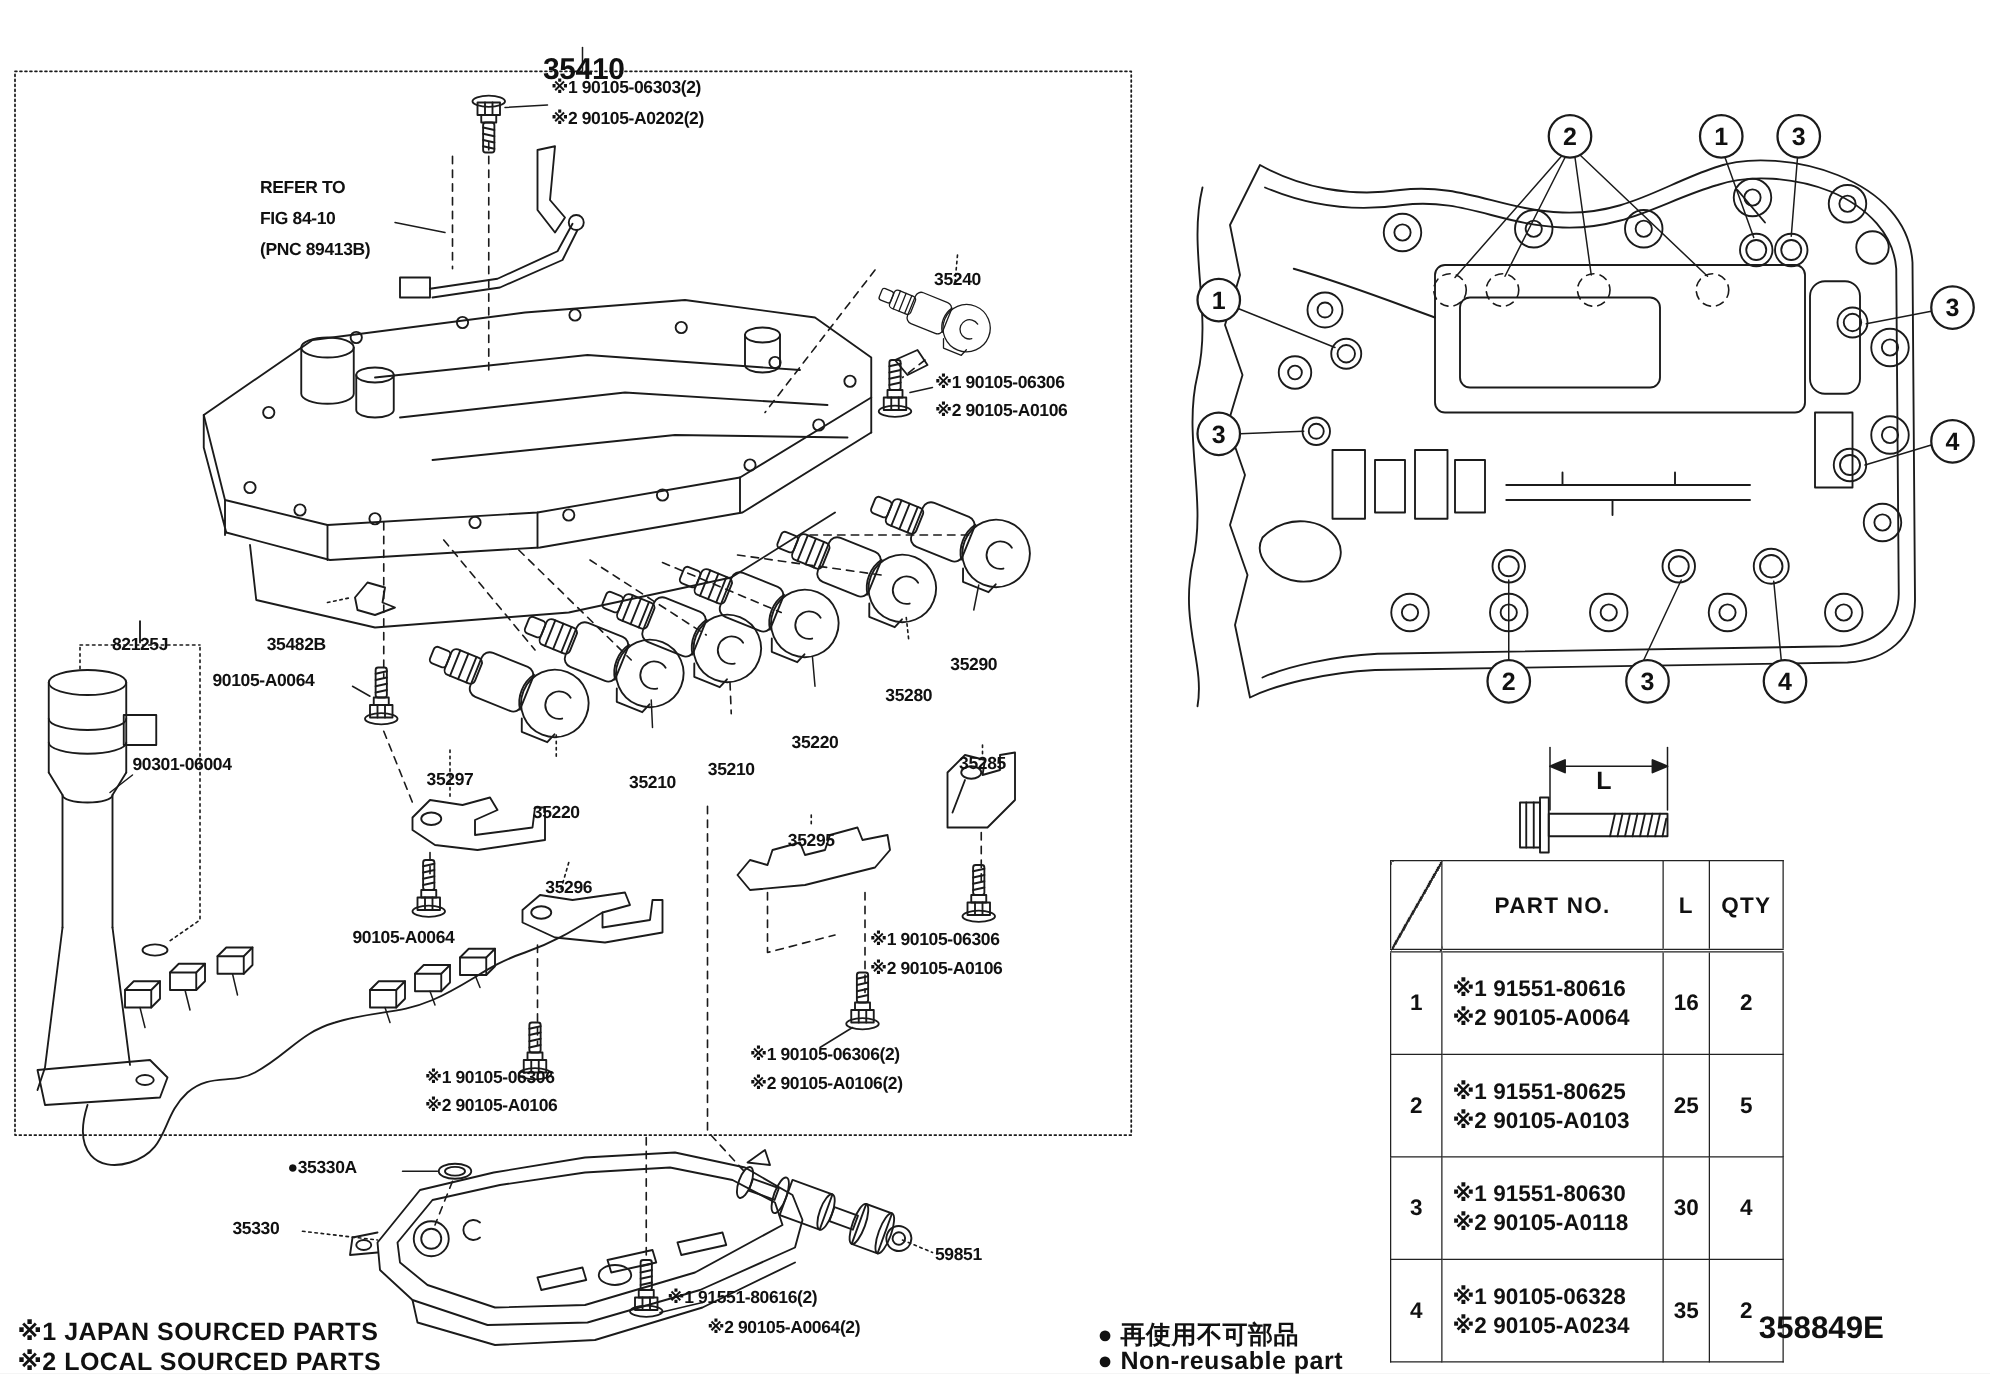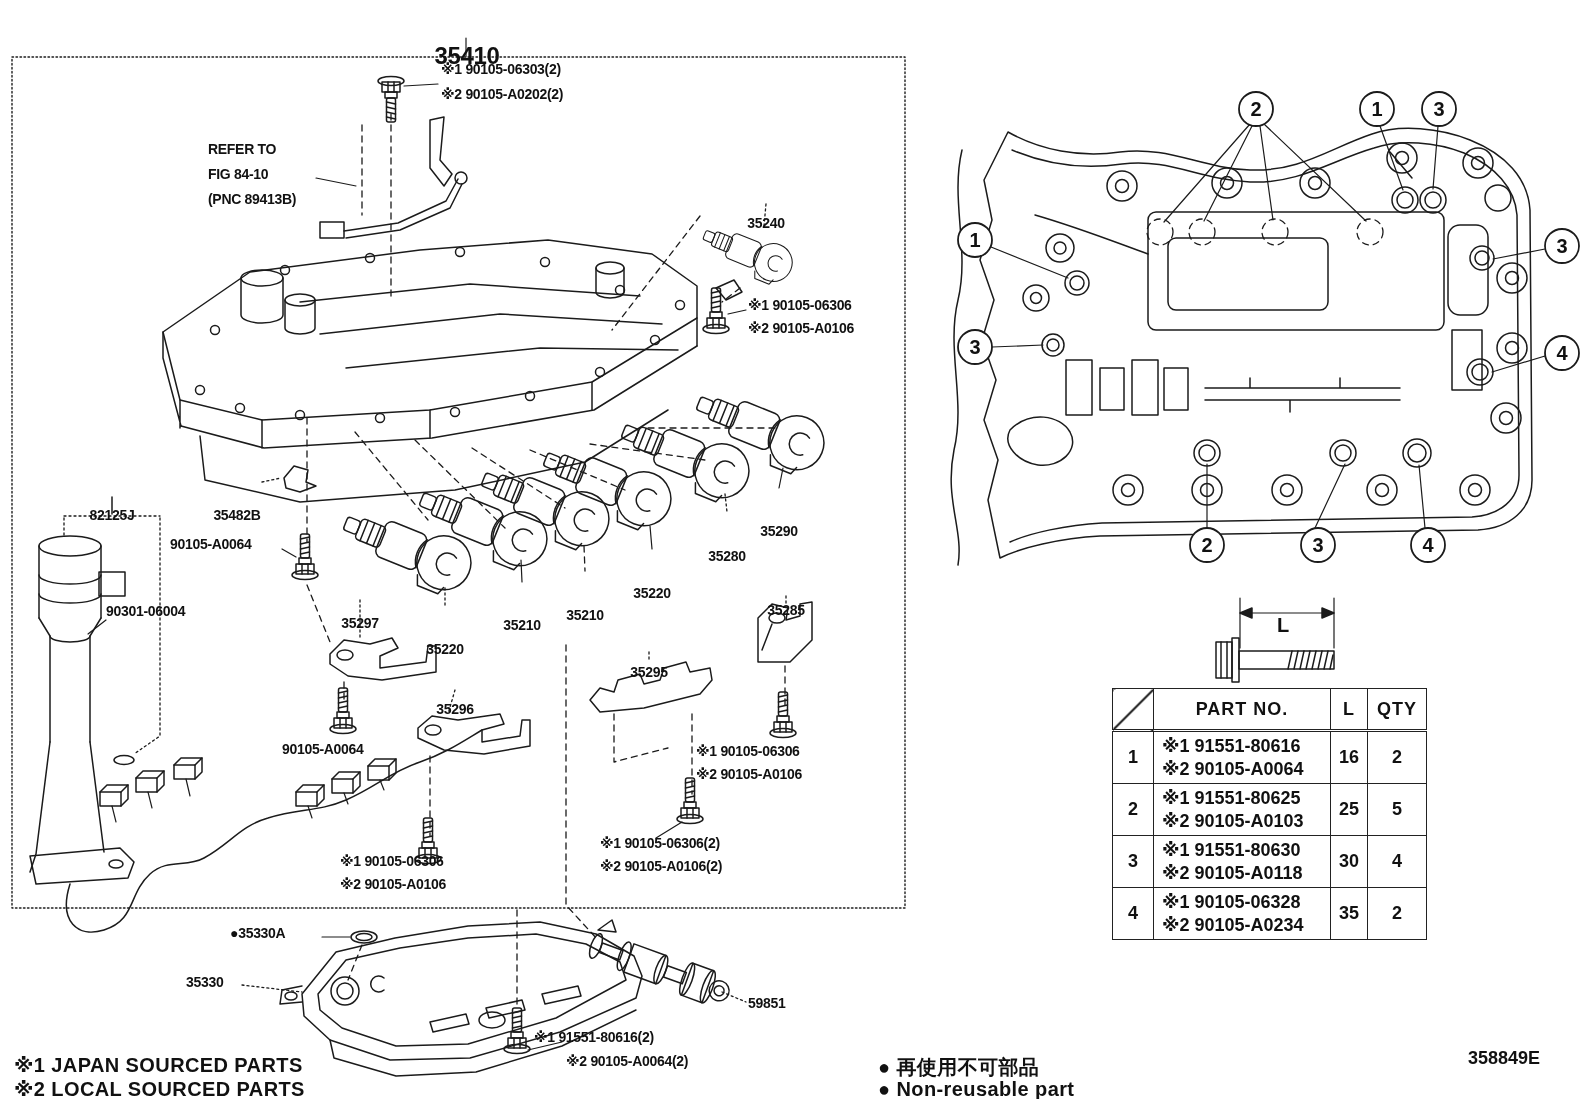--- a/index.html
+++ b/index.html
@@ -14,23 +14,23 @@
   .dot{stroke-dasharray:2 3;stroke-width:1.3;}
   .fine{stroke-dasharray:1.5 2.5;stroke-width:1.4;}
   .callout circle{fill:#fff;stroke:#1b1b1b;stroke-width:1.8;}
   .callout text{stroke:none;fill:#111;font:700 20px "Liberation Sans","DejaVu Sans",sans-serif;text-anchor:middle;}
   .lbl{position:absolute;font-weight:700;font-size:14px;letter-spacing:-0.3px;white-space:nowrap;line-height:1.05;}
   .ctr{transform:translateX(-50%);margin-top:35px;}
   .big{font-size:24px;}
   .heading{position:absolute;left:930px;top:54px;font-weight:700;font-size:21px;letter-spacing:1.5px;
     border-bottom:2px dotted #1b1b1b;padding-bottom:3px;white-space:nowrap;}
   .note{position:absolute;font-weight:700;font-size:20px;letter-spacing:0.4px;white-space:nowrap;margin-top:27px;}
-  .figcode{position:absolute;left:1468px;top:1048px;font-weight:700;font-size:18px;}
+  .figcode{position:absolute;left:1407px;top:1048px;font-weight:700;font-size:25px;}
   table.ptable{position:absolute;left:1112px;top:688px;border-collapse:collapse;table-layout:fixed;background:#fff;}
-  .ptable th,.ptable td{border:1.6px solid #222;font-size:18px;font-weight:700;color:#111;text-align:center;padding:0 4px;}
+  .ptable th,.ptable td{border:1.6px solid #222;font-size:18px;font-weight:700;color:#111;text-align:center;padding:15px 4px;}
   .ptable th{height:40px;letter-spacing:1px;}
   .ptable td{height:51px;}
   .ptable .c-no{width:41px;}
   .ptable .c-part{width:177px;}
   .ptable .c-l{width:37px;}
   .ptable .c-qty{width:59px;}
   .ptable .part-cell{text-align:left;line-height:1.25;padding-left:8px;}
   .ptable .diag{background:linear-gradient(to bottom right,transparent calc(50% - 1px),#222 calc(50% - 1px),#222 calc(50% + 1px),transparent calc(50% + 1px));}
   .ptable thead th{border-bottom:3px double #222;}
 </style>

